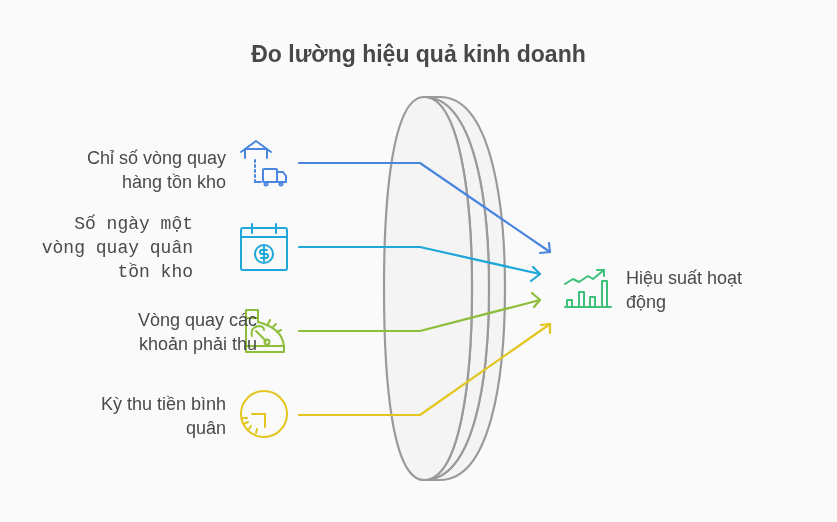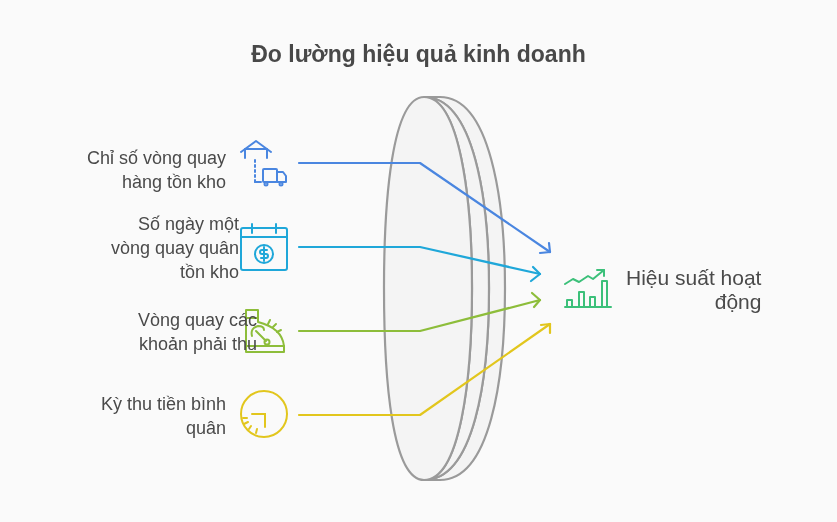--- a/index.html
+++ b/index.html
@@ -1,21 +1,21 @@
 <!DOCTYPE html>
 <html><head>
 <meta charset="utf-8">
 <style>
   html, body { margin:0; padding:0; }
   body { width:837px; height:522px; background:#fafafa; position:relative; overflow:hidden;
          font-family:"Liberation Sans", "DejaVu Sans", sans-serif; }
   .title { position:absolute; left:0; width:837px; top:41px; text-align:center;
            font-size:23px; font-weight:bold; color:#484848; }
   .lbl { position:absolute; font-size:18px; line-height:24px; color:#4a4a4a; text-align:right; }
-  .lbl-r { position:absolute; font-size:21px; line-height:24px; color:#4a4a4a; text-align:right; }
+  .lbl-r { position:absolute; font-size:18px; line-height:24px; color:#4a4a4a; text-align:left; }
   svg.canvas { position:absolute; left:0; top:0; }
 </style>
 </head>
 <body>
 
 <div class="title">Đo lường hiệu quả kinh doanh</div>
 
 <svg class="canvas" width="837" height="522" viewBox="0 0 837 522">
 
   <g fill="#f4f4f4" stroke="#9a9a9a" stroke-width="2.2">
@@ -80,21 +80,21 @@
     <rect x="579" y="292" width="5" height="15"></rect>
     <rect x="590" y="297" width="5" height="10"></rect>
     <rect x="602" y="281" width="5" height="26"></rect>
   </g>
 </svg>
 
 <div class="lbl" style="right:611px; top:146px;">
   <div>Chỉ số vòng quay</div>
   <div>hàng tồn kho</div>
 </div>
-<div class="lbl" style="right:598px; top:212px;">
+<div class="lbl" style="right:644px; top:212px;font-family:Liberation Mono, monospace;">
   <div>Số ngày một</div>
   <div>vòng quay quân</div>
   <div>tồn kho</div>
 </div>
 <div class="lbl" style="right:580px; top:308px;">
   <div>Vòng quay các</div>
   <div>khoản phải thu</div>
 </div>
 <div class="lbl" style="right:611px; top:392px;">
   <div>Kỳ thu tiền bình</div>

